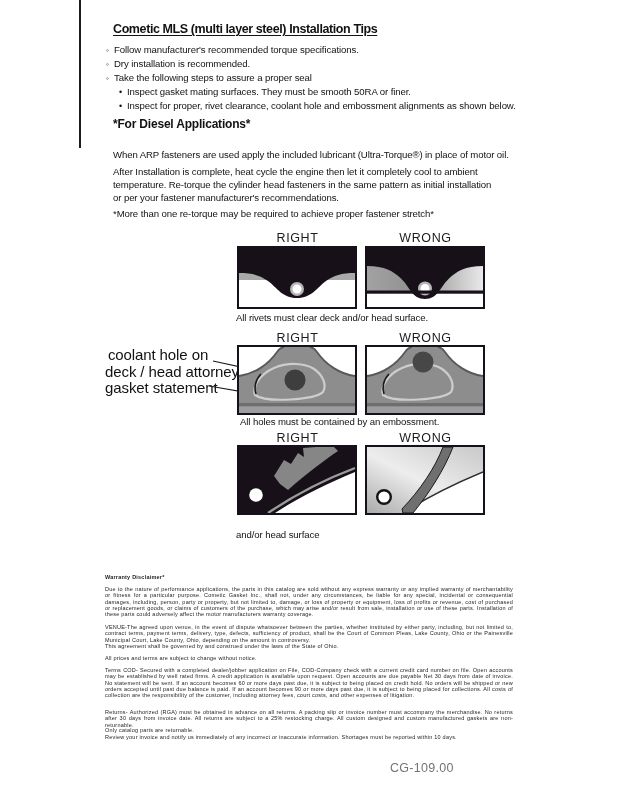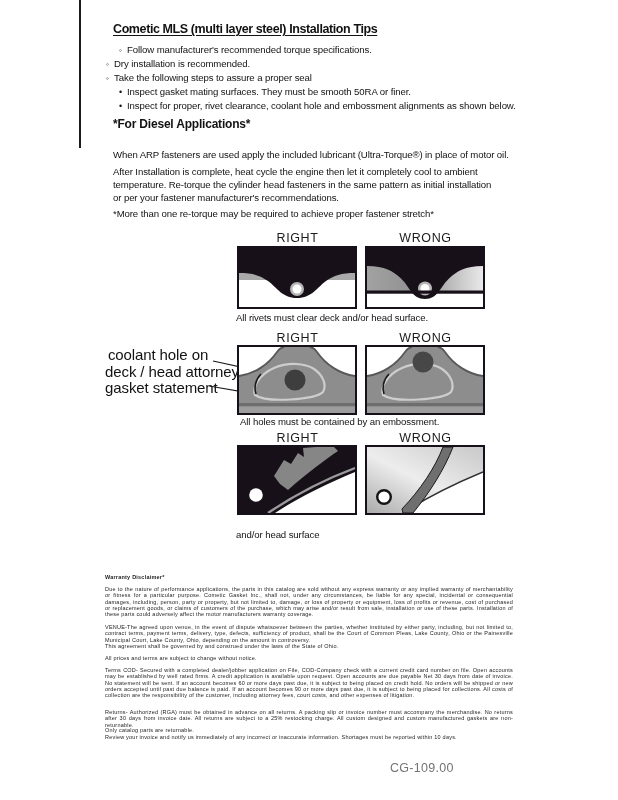--- a/index.html
+++ b/index.html
@@ -37,21 +37,21 @@
 </style>
 </head>
 <body>
 
 <div id="page">
 
   <div id="margin-line" class="abs"></div>
 
   <div id="title" class="abs nowrap">Cometic MLS (multi layer steel) Installation Tips</div>
 
-  <div class="abs bullet-line nowrap" style="top:44px;margin-left:13px;">
+  <div class="abs bullet-line nowrap" style="top:44px;">
     <span class="mk">◦</span><span>Follow manufacturer's recommended torque specifications.</span>
   </div>
   <div class="abs bullet-line nowrap" style="top:58px;">
     <span class="mk">◦</span><span>Dry installation is recommended.</span>
   </div>
   <div class="abs bullet-line nowrap" style="top:72px;">
     <span class="mk">◦</span><span>Take the following steps to assure a proper seal</span>
   </div>
   <div class="abs bullet-line sub nowrap" style="top:86px;">
     <span class="mk">•</span><span>Inspect gasket mating surfaces.  They must be smooth 50RA or finer.</span>

